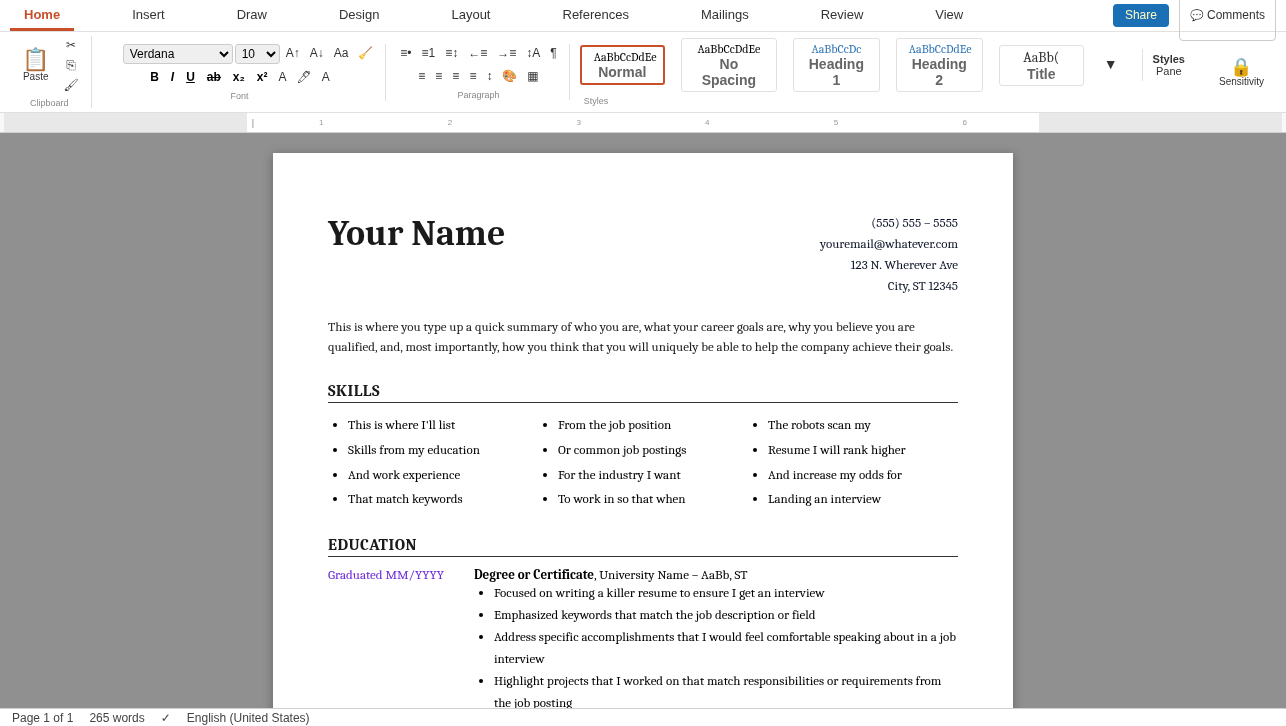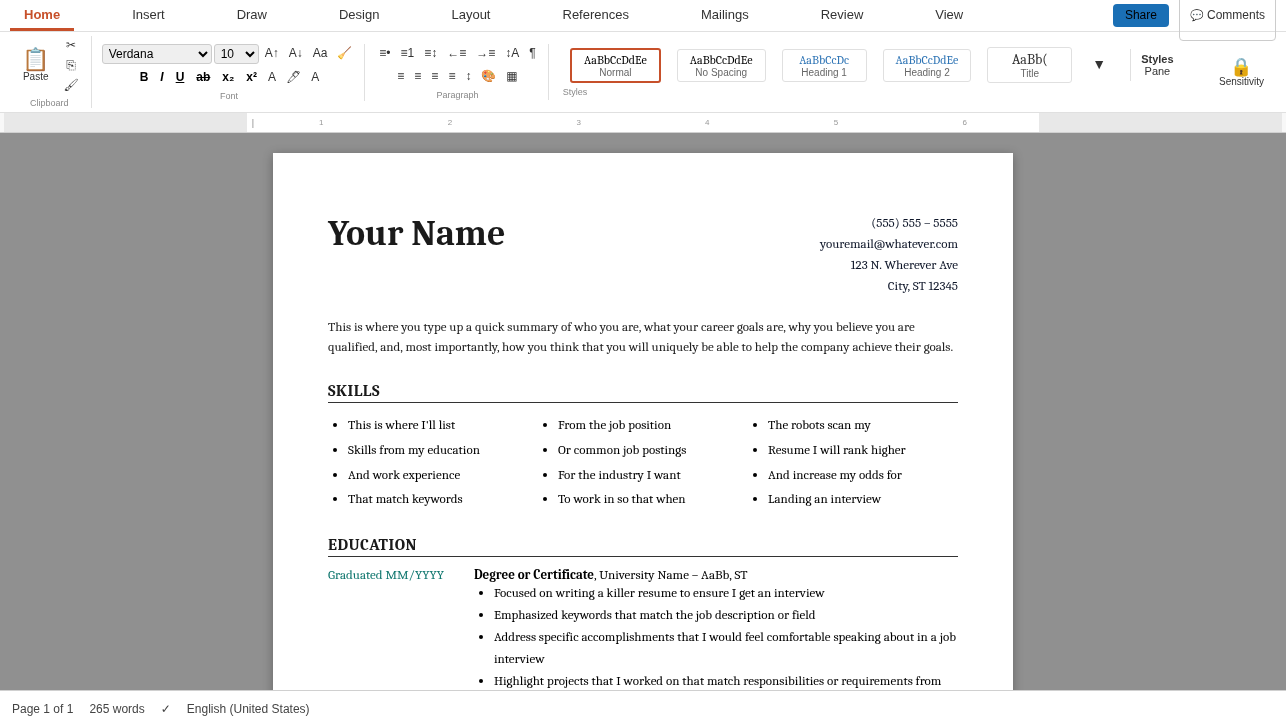--- a/index.html
+++ b/index.html
@@ -16,54 +16,54 @@
     .rgroup { display: flex; flex-direction: column; align-items: center; padding: 0 8px; border-right: 1px solid #e0e0e0; gap: 2px; min-height: 50px; justify-content: center; }
     .rgroup:last-child { border-right: none; }
     .rgroup-label { font-size: 9px; color: #888; margin-top: 2px; }
     .rgroup-row { display: flex; align-items: center; gap: 2px; }
 
     .big-btn { display: flex; flex-direction: column; align-items: center; cursor: pointer; padding: 4px 6px; border-radius: 3px; font-size: 10px; color: #333; }
     .big-btn .icon { font-size: 22px; line-height: 1; }
 
     .sm-btn { background: none; border: none; cursor: pointer; padding: 1px 4px; font-size: 12px; color: #333; border-radius: 2px; line-height: 1.4; }
 
-    .font-select { border: 1px solid #ccc; border-radius: 3px; padding: 1px 2px; font-size: 12px; width: 110px; }
+    .font-select { border: 1px solid #ccc; border-radius: 3px; padding: 1px 2px; font-size: 12px; width: 110px; margin-left: 21px; }
     .size-select { border: 1px solid #ccc; border-radius: 3px; padding: 1px 2px; font-size: 12px; width: 45px; }
     .sc { border: 1px solid #e0e0e0; border-radius: 3px; padding: 3px 12px; cursor: pointer; text-align: center; min-width: 85px; }
     .sc.selected { border: 2px solid #c7502a; }
     .sc .sc-preview { font-family: Cambria, serif; }
-    .sc .sc-name { font-size: 10px; color: #666; }
+    .sc .sc-name { font-size: 14px; color: #666; font-weight: bold; }
 
     
     .ruler { height: 20px; background: #f8f8f8; border-bottom: 1px solid #d0d0d0; display: flex; align-items: center; padding: 0 4px; flex-shrink: 0; position: relative; }
     .ruler-inner { flex: 1; background: linear-gradient(to right, #e8e8e8 0%, #e8e8e8 19%, #fff 19%, #fff 81%, #e8e8e8 81%, #e8e8e8 100%); height: 100%; position: relative; display: flex; align-items: center; }
 
     
     .doc-area { flex: 1; overflow-y: auto; background: #909090; display: flex; justify-content: center; padding: 20px 0; }
     .page { background: #fff; width: 740px; min-height: 960px; padding: 60px 55px 60px 55px; box-shadow: 0 2px 10px rgba(0,0,0,0.3); position: relative; font-family: 'Cambria', Georgia, serif; }
 
     
-    .status-bar { background: #fff; border-top: 1px solid #d0d0d0; display: flex; align-items: center; padding: 0 12px; height: 36px; font-size: 12px; color: #444; gap: 16px; justify-content: space-between; flex-shrink: 0; }
+    .status-bar { background: #fff; border-top: 1px solid #d0d0d0; display: flex; align-items: center; padding: 0 12px; height: 18px; font-size: 12px; color: #444; gap: 16px; justify-content: space-between; flex-shrink: 0; }
     .status-left { display: flex; gap: 16px; align-items: center; }
     .status-right { display: flex; gap: 8px; align-items: center; }
     .zoom-slider { width: 80px; }
 
     
     .doc-header { display: flex; justify-content: space-between; align-items: flex-start; margin-bottom: 20px; }
     .doc-name { font-size: 36px; font-weight: bold; color: #1a1a1a; font-family: Cambria, Georgia, serif; }
     .doc-contact { text-align: right; font-size: 13px; color: #0f172a; line-height: 1.6; }
 
     .doc-summary { font-size: 13px; color: #222; line-height: 1.6; margin-bottom: 24px; }
 
     .section-title { font-size: 16px; font-weight: bold; text-transform: uppercase; color: #1a1a1a; border-bottom: 1.5px solid #333; padding-bottom: 2px; margin-bottom: 10px; letter-spacing: 0.5px; }
 
     .skills-grid { display: grid; grid-template-columns: 1fr 1fr 1fr; gap: 0; margin-bottom: 24px; }
     .skills-col ul { list-style: disc; padding-left: 20px; font-size: 13px; line-height: 1.9; }
     .edu-row { display: flex; gap: 30px; font-size: 13px; }
-    .edu-date { min-width: 110px; color: #0f766e; }
+    .edu-date { min-width: 110px; color: #6d28d9; }
     .edu-details { flex: 1; }
     .edu-degree { font-weight: bold; }
     .edu-uni { font-weight: normal; }
     .edu-bullets { list-style: disc; padding-left: 20px; line-height: 1.7; }
 
     
     .fmt-btn { font-size: 12px; font-weight: bold; padding: 1px 5px; border: none; background: none; cursor: pointer; border-radius: 2px; }
     .underline { text-decoration: underline; }
     .strikethrough { text-decoration: line-through; }
   </style>
@@ -77,21 +77,21 @@
       <div class="rtab">Insert</div>
       <div class="rtab">Draw</div>
       <div class="rtab">Design</div>
       <div class="rtab">Layout</div>
       <div class="rtab">References</div>
       <div class="rtab">Mailings</div>
       <div class="rtab">Review</div>
       <div class="rtab">View</div>
     </div>
     <div style="display:flex; gap:10px; align-items:center;">
-      <button class="sm-btn" style="background:#1a6fb5; color:#000000; padding:3px 12px; border-radius:4px; font-size:12px; border:none;">Share</button>
+      <button class="sm-btn" style="background:#1a6fb5; color:#fef9c3; padding:3px 12px; border-radius:4px; font-size:12px; border:none;">Share</button>
       <button class="sm-btn" style="border:1px solid #ccc; padding:16px 10px; border-radius:4px; font-size:12px;">
         <span style="font-size:11px;">💬</span> <span>Comments</span>
       </button>
     </div>
   </div>
 
   <div class="ribbon-main">
 
     <div class="rgroup">
       <div style="display:flex; align-items:center; gap:4px;">

